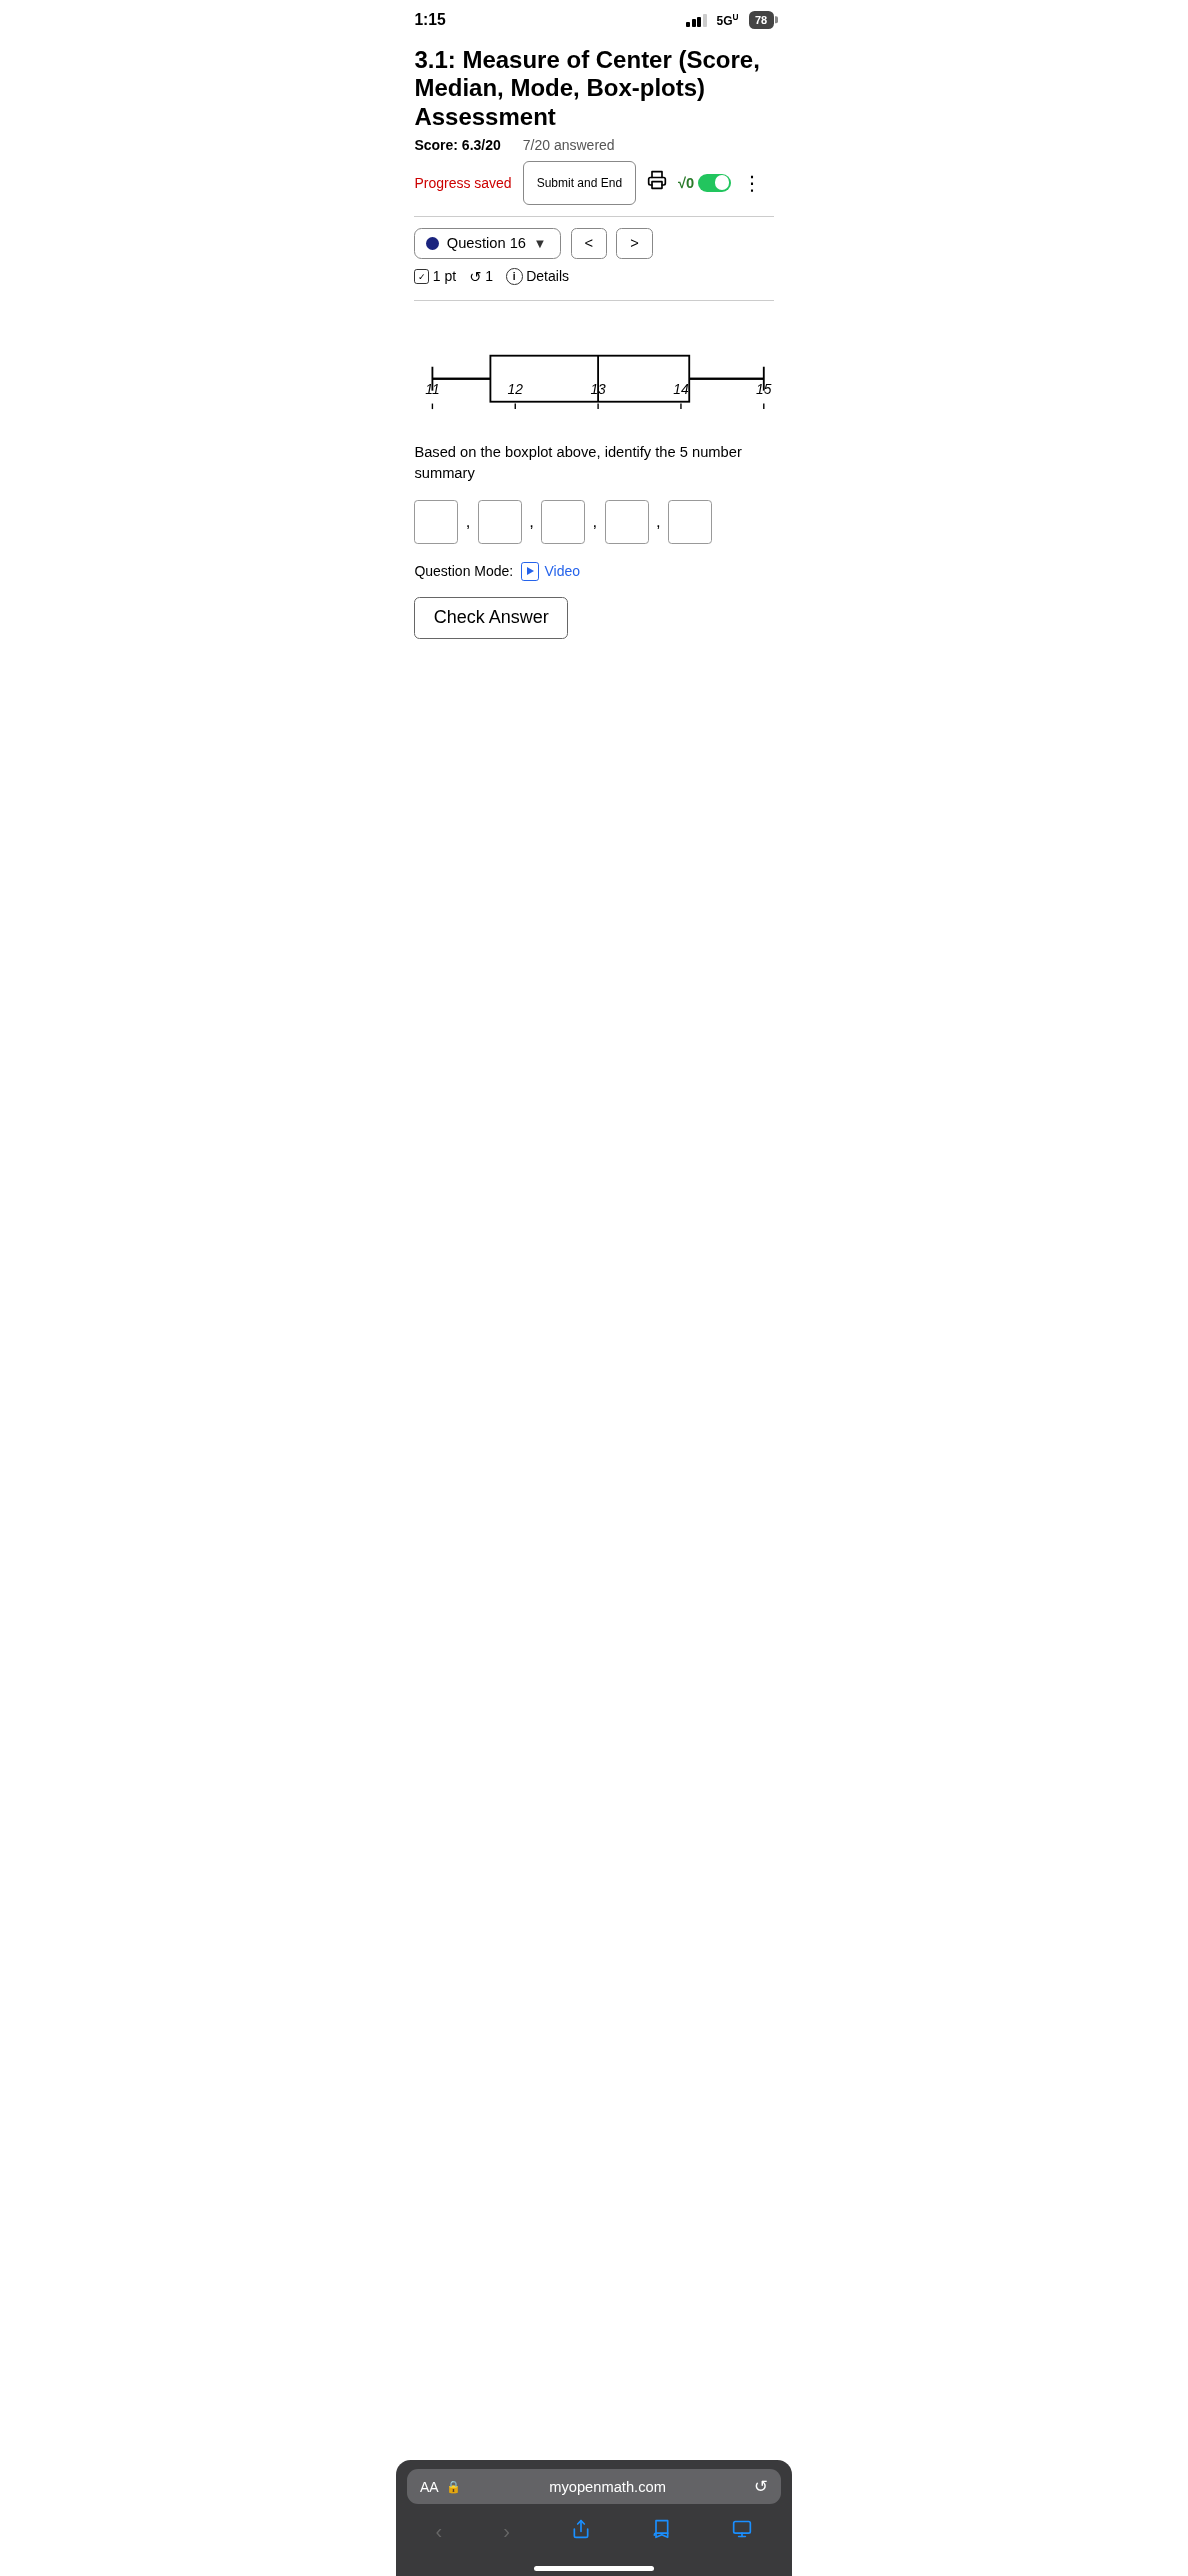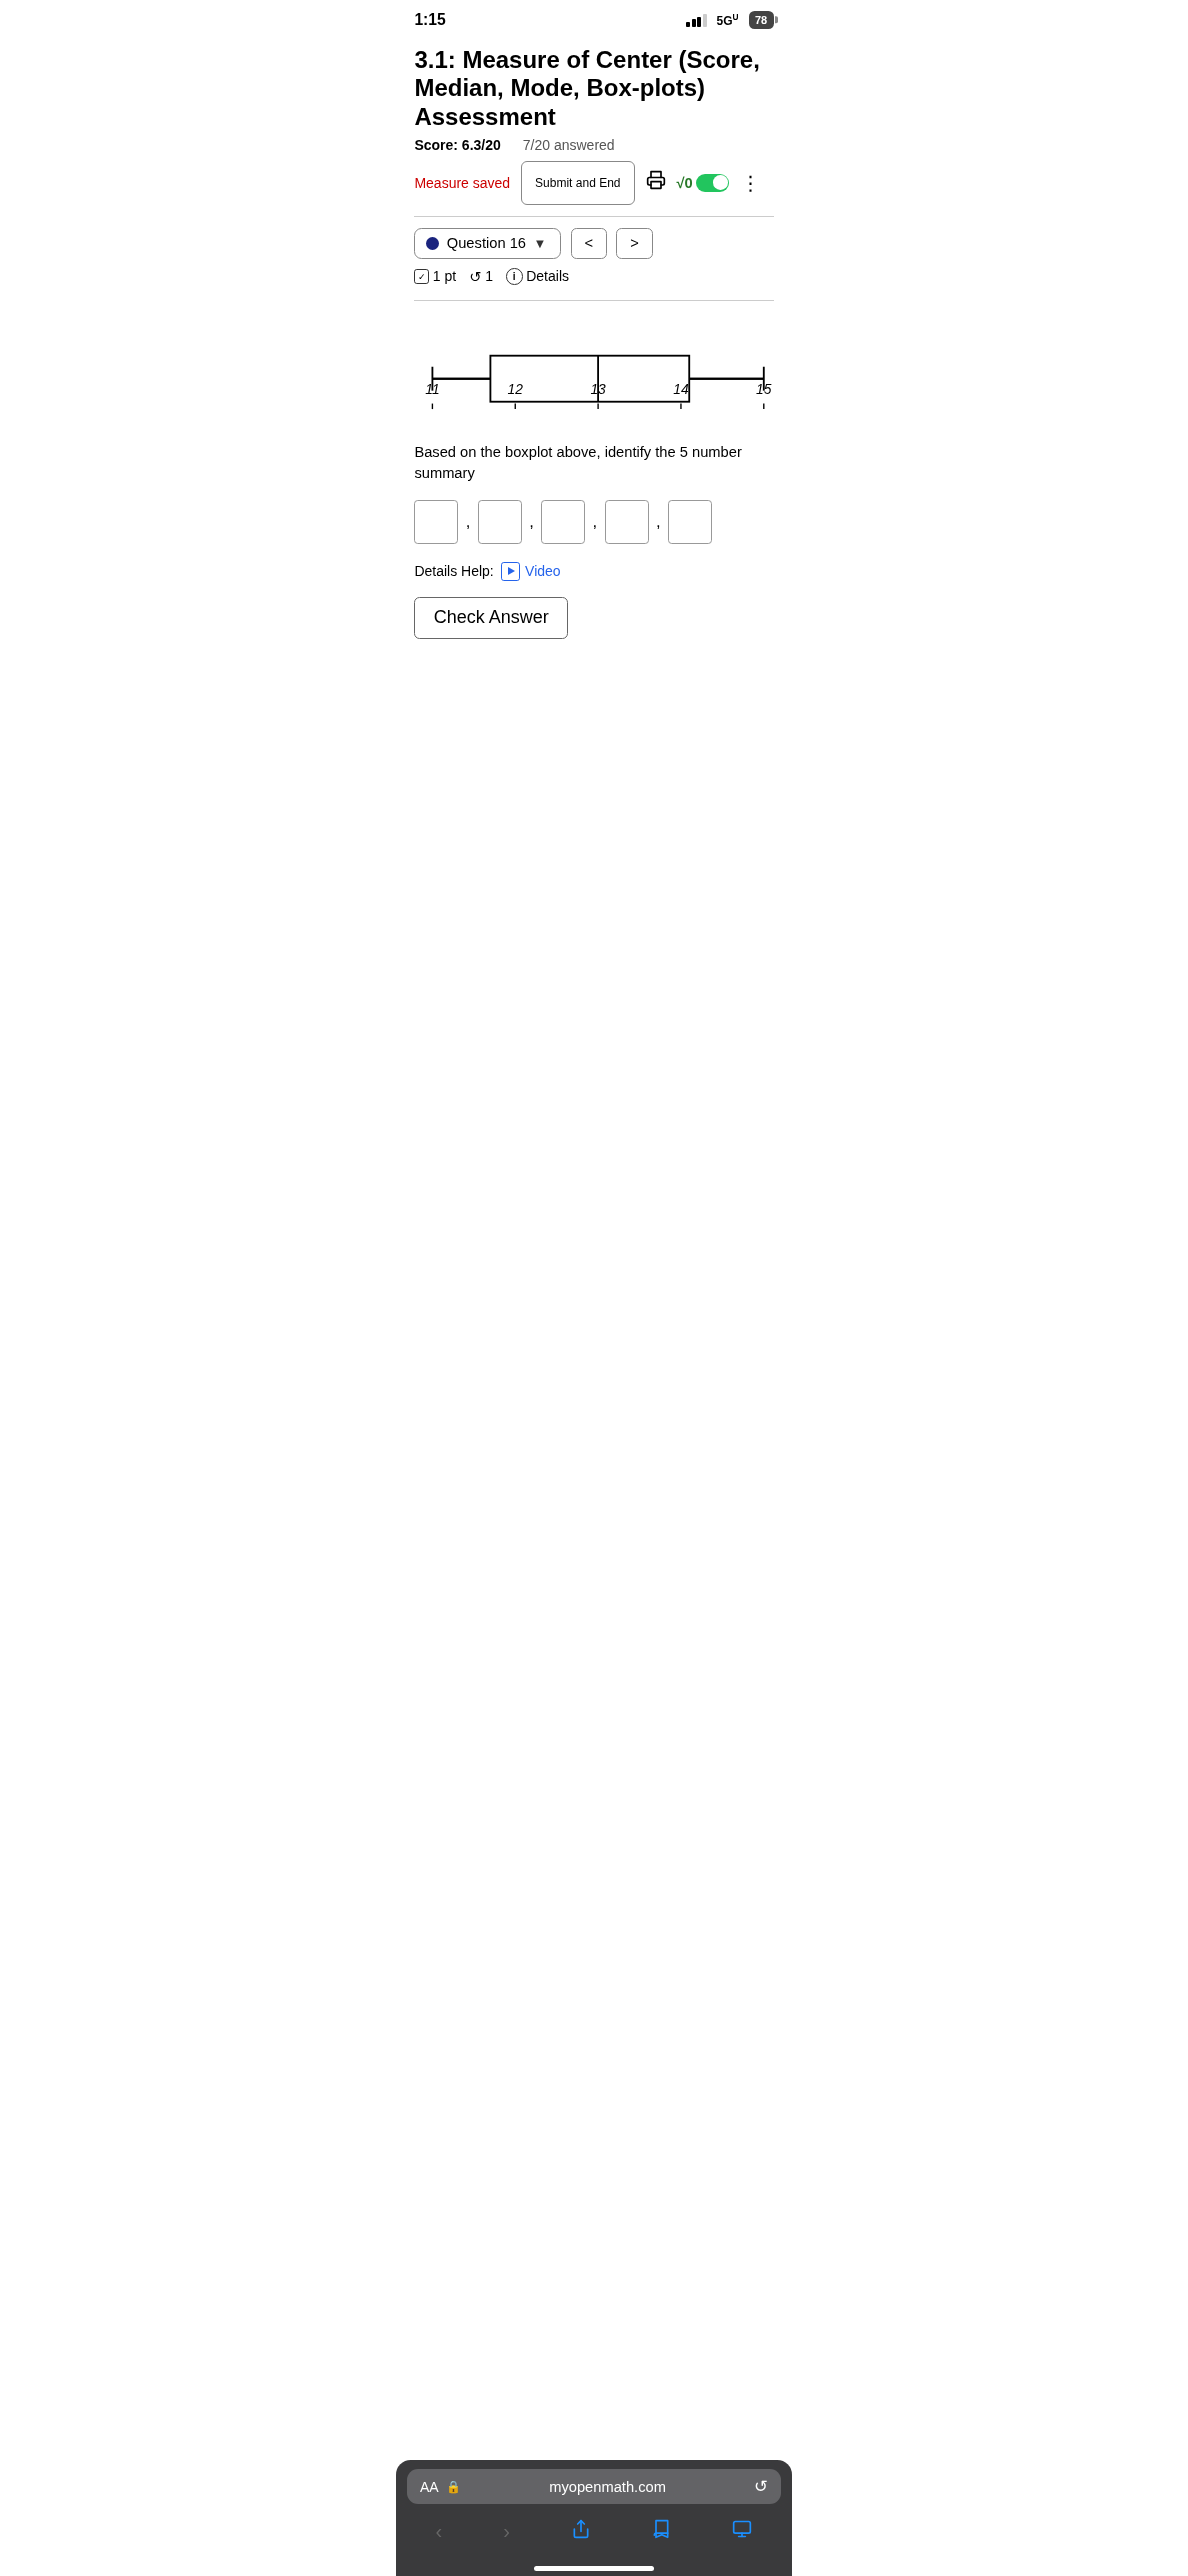--- a/index.html
+++ b/index.html
@@ -372,21 +372,21 @@
 <div class="main-content">
 
   <h1 class="page-title">3.1: Measure of Center (Score, Median, Mode, Box-plots) Assessment</h1>
 
   <div class="score-row">
     <span class="score-label">Score: 6.3/20</span>
     <span class="answered-label">7/20 answered</span>
   </div>
 
   <div class="toolbar-row">
-    <span class="progress-saved">Measure saved</span>
+    <span class="progress-saved">Progress saved</span>
     <button class="submit-btn">Submit and End</button>
     <button class="print-icon-btn">
       <svg width="20" height="20" viewBox="0 0 24 24" fill="none" stroke="#000" stroke-width="2" stroke-linecap="round" stroke-linejoin="round">
         <polyline points="6 9 6 2 18 2 18 9"></polyline>
         <path d="M6 18H4a2 2 0 0 1-2-2v-5a2 2 0 0 1 2-2h16a2 2 0 0 1 2 2v5a2 2 0 0 1-2 2h-2"></path>
         <rect x="6" y="14" width="12" height="8"></rect>
       </svg>
     </button>
     <div class="sqrt-toggle">
       <span>√0</span>
@@ -476,21 +476,21 @@
   <span class="comma-sep">,</span>
   <input class="number-input" type="text" aria-label="Third value" style="">
   <span class="comma-sep">,</span>
   <input class="number-input" type="text" aria-label="Fourth value" style="">
   <span class="comma-sep">,</span>
   <input class="number-input" type="text" aria-label="Fifth value" style="">
 </div>
 
 
 <div class="help-row">
-  <span class="help-label">Details Help:</span>
+  <span class="help-label">Question Mode:</span>
   <a class="video-btn" href="#">
     <span class="play-icon">
       <span class="play-triangle"></span>
     </span>
     <span>Video</span>
   </a>
 </div>
 
 
 <button class="check-answer-btn">Check Answer</button>

